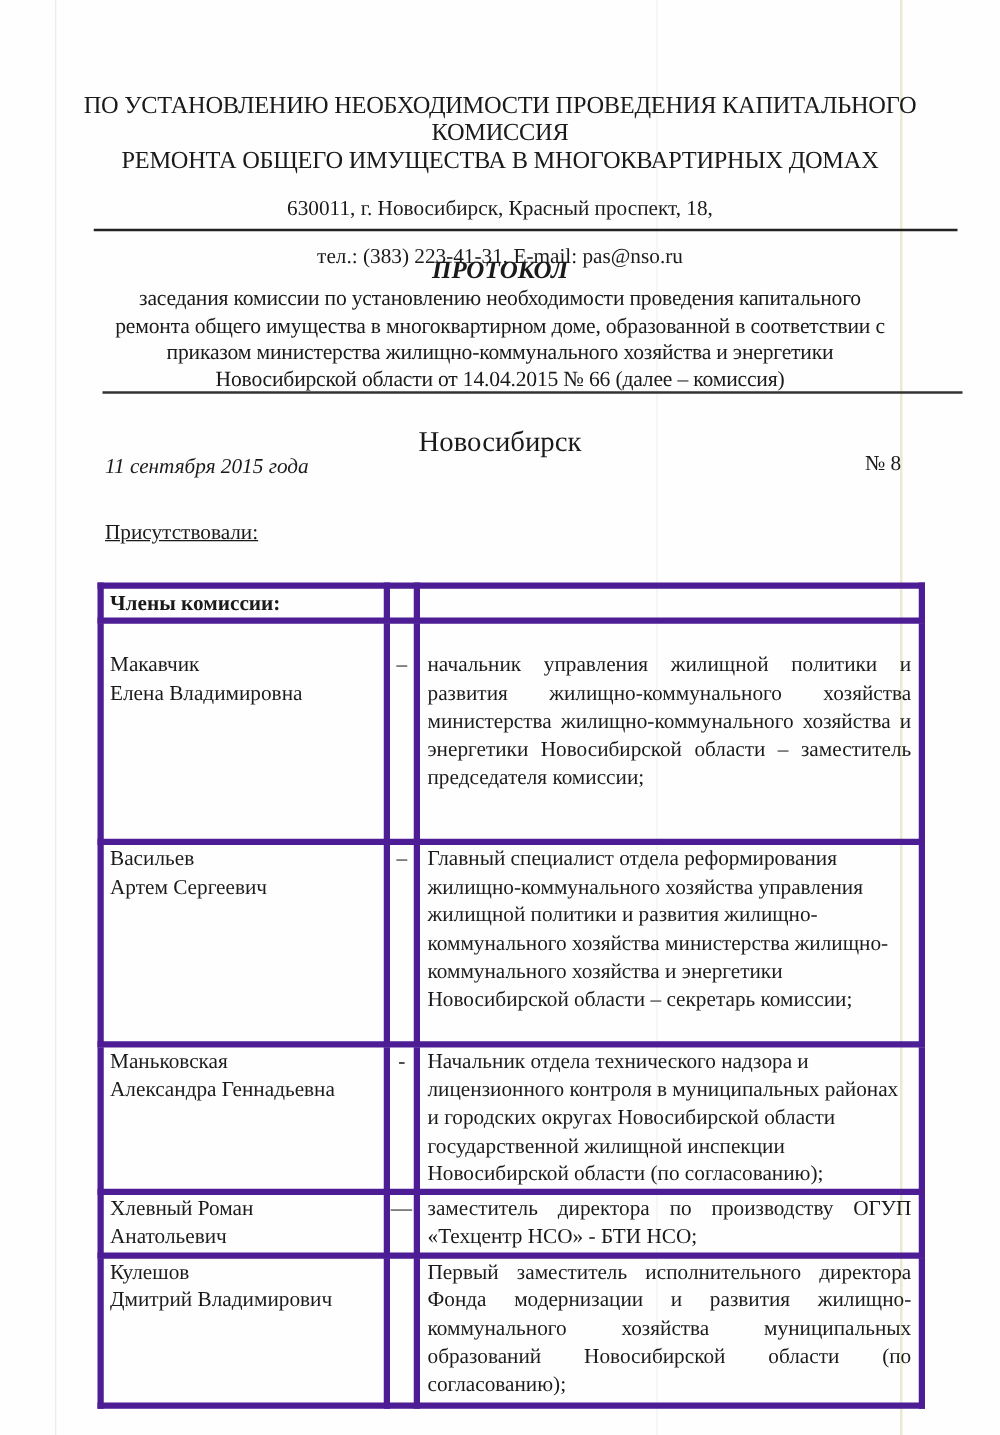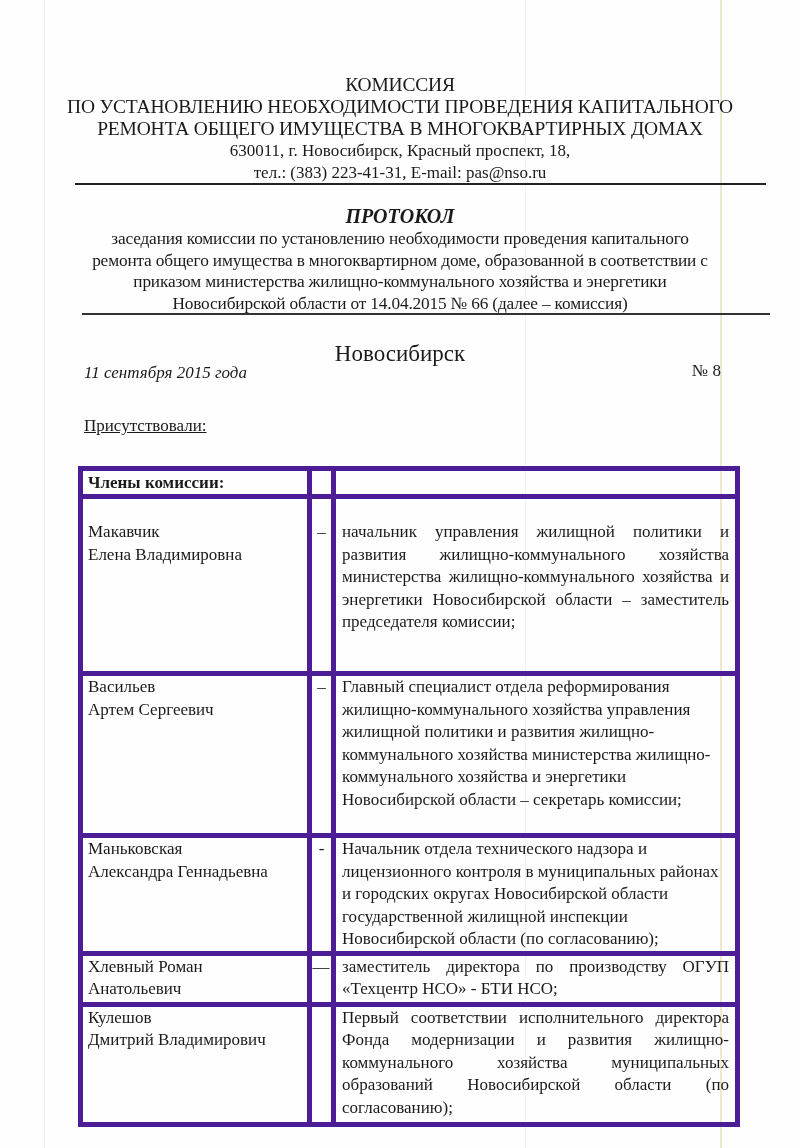--- a/index.html
+++ b/index.html
@@ -33,20 +33,21 @@
     }
     .org-block { top: 74px; }
     .org-line {
       font-size: 19.5px;
       line-height: 22px;
       letter-spacing: -0.2px;
     }
     .contact-line {
       font-size: 17px;
       line-height: 22px;
+      margin-top: 16px;
     }
     .rule {
       position: absolute;
       height: 2px;
       background: #222;
     }
     .rule-1 { top: 183px; left: 75px; width: 691px; }
     .rule-2 { top: 313px; left: 82px; width: 688px; height: 1.5px; background: #333; }
 
     .protocol-block { top: 204px; }
@@ -125,22 +126,22 @@
     .dash-long { margin-left: -3px; letter-spacing: -2px; }
   </style>
 </head>
 <body>
 
 <div class="scan-line scan-a"></div>
 <div class="scan-line scan-b"></div>
 <div class="scan-line scan-c"></div>
 
 <div class="header org-block">
+  <div class="org-line">ПО УСТАНОВЛЕНИЮ НЕОБХОДИМОСТИ ПРОВЕДЕНИЯ КАПИТАЛЬНОГО</div>
   <div class="org-line">КОМИССИЯ</div>
-  <div class="org-line">ПО УСТАНОВЛЕНИЮ НЕОБХОДИМОСТИ ПРОВЕДЕНИЯ КАПИТАЛЬНОГО</div>
   <div class="org-line">РЕМОНТА ОБЩЕГО ИМУЩЕСТВА В МНОГОКВАРТИРНЫХ ДОМАХ</div>
   <div class="contact-line">630011, г. Новосибирск, Красный проспект, 18,</div>
   <div class="contact-line">тел.: (383) 223-41-31, E-mail: pas@nso.ru</div>
 </div>
 
 <div class="rule rule-1"></div>
 
 <div class="header protocol-block">
   <div class="protocol-title">ПРОТОКОЛ</div>
   <div class="protocol-sub">заседания комиссии по установлению необходимости проведения капитального</div>
@@ -199,16 +200,16 @@
     <td class="col-dash"><span class="dash-long">—</span></td>
     <td class="col-role justify">заместитель директора по производству ОГУП «Техцентр НСО» - БТИ НСО;</td>
   </tr>
 
   <tr class="row-5">
     <td class="col-name">
       <span class="name-line">Кулешов</span>
       <span class="name-line">Дмитрий Владимирович</span>
     </td>
     <td class="col-dash"></td>
-    <td class="col-role justify">Первый соответствии исполнительного директора Фонда модернизации и развития жилищно-коммунального хозяйства муниципальных образований Новосибирской области (по согласованию);</td>
+    <td class="col-role justify">Первый заместитель исполнительного директора Фонда модернизации и развития жилищно-коммунального хозяйства муниципальных образований Новосибирской области (по согласованию);</td>
   </tr>
 </tbody>
   </table>
 
 </body></html>

